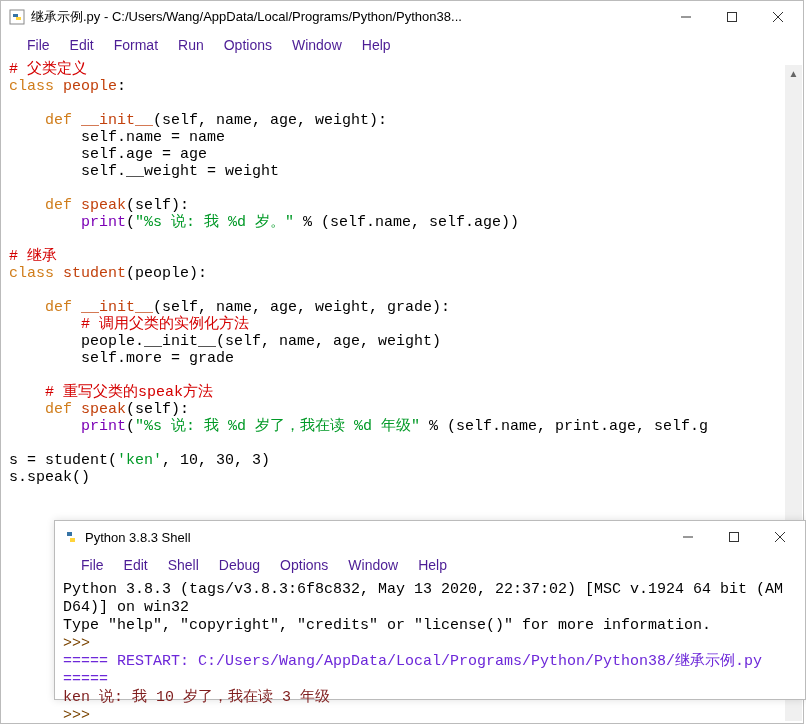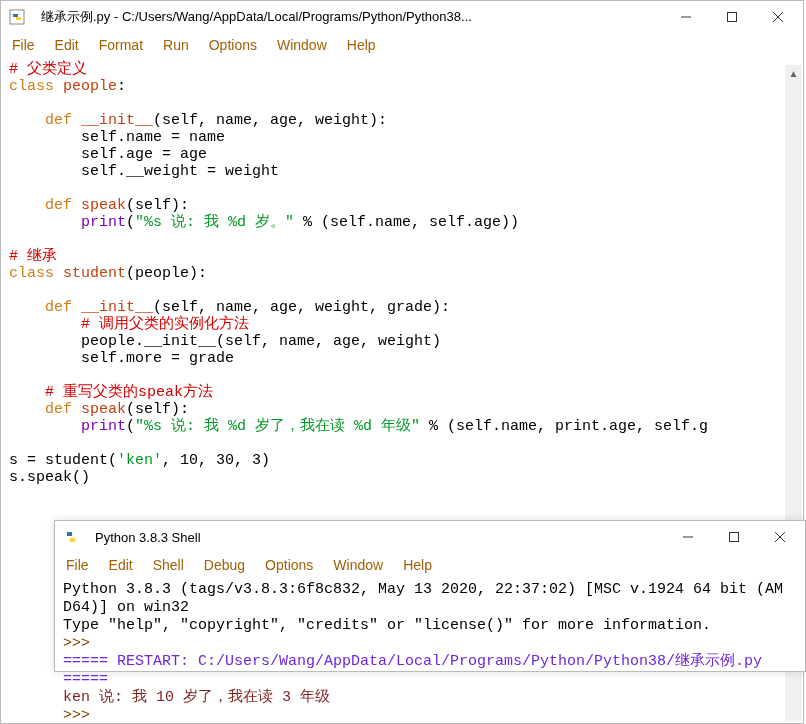--- a/index.html
+++ b/index.html
@@ -15,21 +15,21 @@
   .window {
     position: absolute;
     background: #fff;
     border: 1px solid #bbb;
     box-sizing: border-box;
   }
   .editor-window {
     left: 0; top: 0; width: 804px; height: 724px;
   }
   .shell-window {
-    left: 54px; top: 520px; width: 752px; height: 152px;
+    left: 54px; top: 520px; width: 752px; height: 180px;
     box-shadow: 0 0 8px rgba(0,0,0,0.12);
   }
   .titlebar {
     display: flex;
     align-items: center;
     height: 32px;
     padding: 0 2px 0 8px;
     background: #fff;
     color: #333;
     font-size: 13px;
@@ -37,34 +37,33 @@
   .titlebar .icon-slot {
     width: 16px; height: 16px; margin-right: 6px;
     display:inline-flex;align-items:center;justify-content:center;
   }
   .titlebar .title-text {
     flex: 1;
     white-space: nowrap;
     overflow: hidden;
     text-overflow: ellipsis;
     color:#000;
-    margin-left:10px;
   }
   .winbtn {
     width: 46px; height: 32px;
     display:inline-flex;align-items:center;justify-content:center;
     font-size:12px;color:#555;
     font-family: "Segoe UI Symbol", sans-serif;
   }
   .winbtn svg { stroke:#333; }
   .menubar {
     display:flex;
-    padding: 2px 3px;
+    padding: 2px 18px;
     font-size: 14px;
-    color:#a16207;
+    color:#4c1d95;
     gap: 4px;
   }
   .menubar span {
     padding: 2px 8px;
   }
   .code-area {
     position: relative;
     padding: 4px 8px;
     font-family: "Courier New", monospace;
     font-size: 15px;

